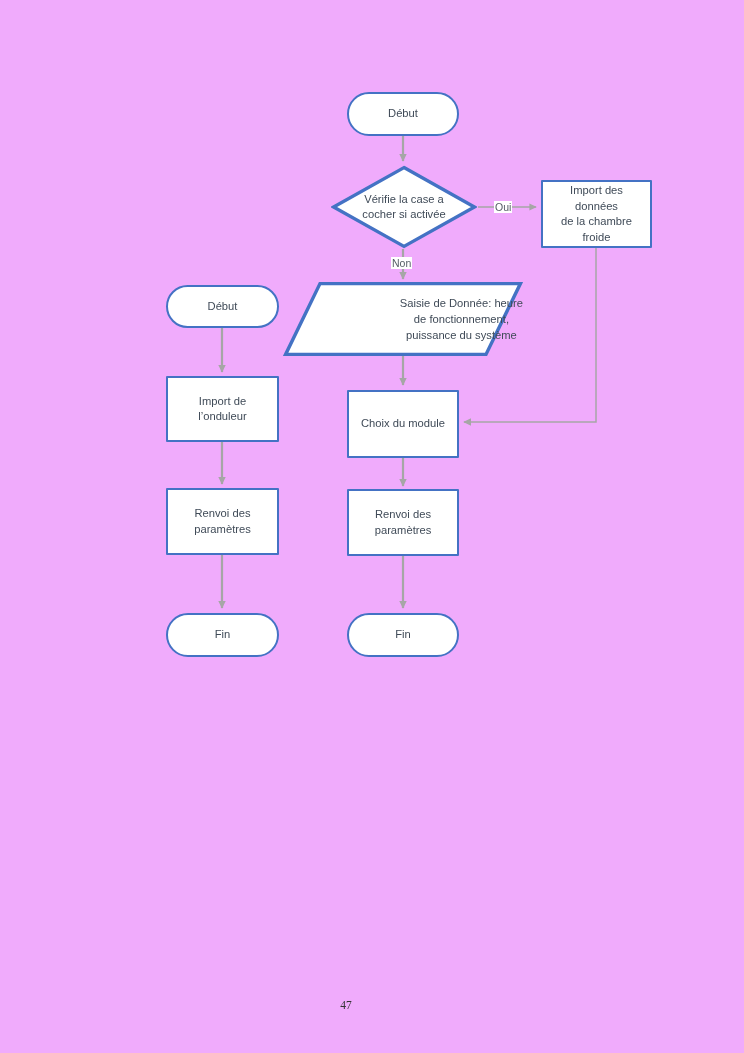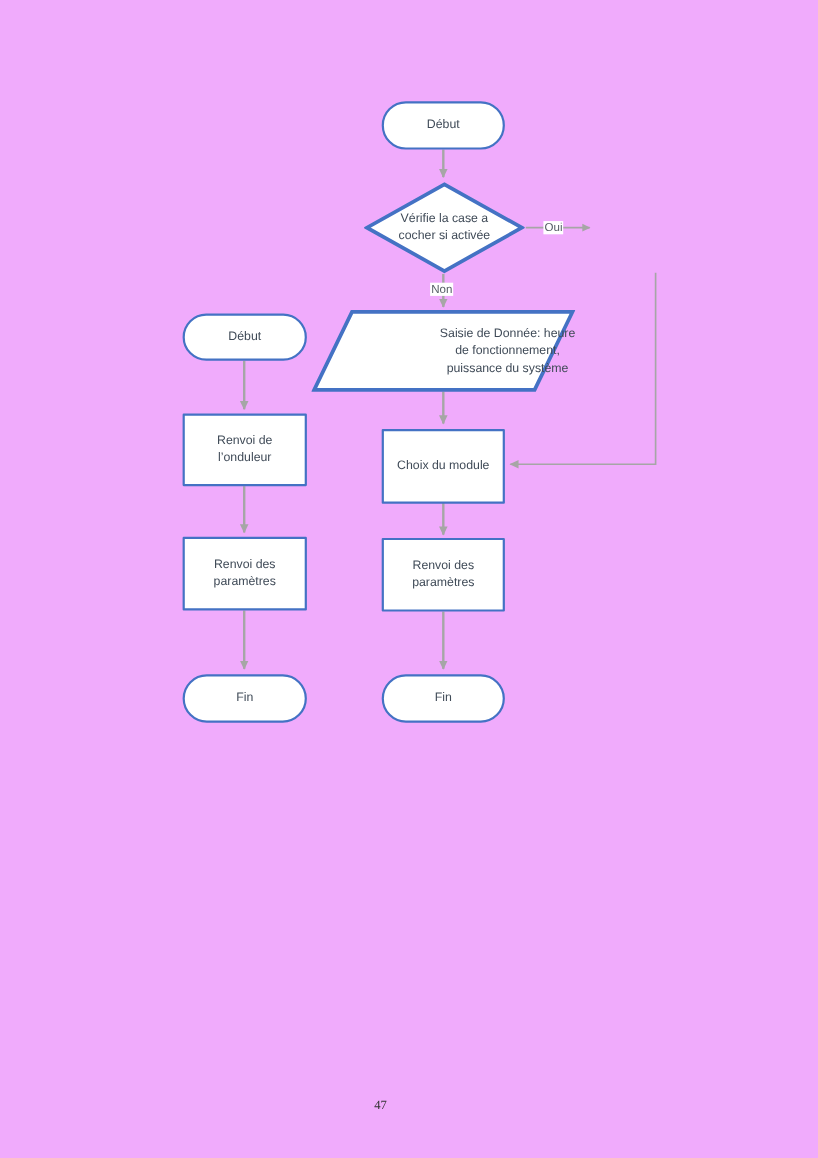--- a/index.html
+++ b/index.html
@@ -169,36 +169,41 @@
   </div>
 
   <div class="decision" style="left:331px; top:165px; width:146px; height:84px;">
     <svg class="diamond-svg" width="146" height="84" viewBox="0 0 146 84">
       <polygon points="73,2.6 143.4,42 73,81.4 2.6,42" fill="#ffffff" stroke="#4472c4" stroke-width="3.4"></polygon>
     </svg>
     <span class="lbl">Vérifie la case a
 cocher si activée</span>
   </div>
 
+  <div class="node process" style="left:541px; top:180px; width:111px; height:68px;">
+    <span class="lbl">Import des données
+de la chambre
+froide</span>
+  </div>
 
   <div class="node terminator" style="left:166px; top:285px; width:113px; height:43px;">
     <span class="lbl">Début</span>
   </div>
 
   <div class="io" style="left:283px; top:281px; width:240px; height:76px;">
     <svg class="para-svg" width="240" height="76" viewBox="0 0 240 76">
       <polygon points="37,2.6 237.4,2.6 203,73.4 2.6,73.4" fill="#ffffff" stroke="#4472c4" stroke-width="3.4" stroke-linejoin="miter"></polygon>
     </svg>
     <span class="lbl">Saisie de Donnée: heure
 de fonctionnement,
 puissance du système</span>
   </div>
 
   <div class="node process" style="left:166px; top:376px; width:113px; height:66px;">
-    <span class="lbl">Renvoi de l’onduleur</span>
+    <span class="lbl">Import de l’onduleur</span>
   </div>
 
   <div class="node process" style="left:347px; top:390px; width:112px; height:68px;">
     <span class="lbl">Choix du module</span>
   </div>
 
   <div class="node process" style="left:166px; top:488px; width:113px; height:67px;">
     <span class="lbl">Renvoi des
 paramètres</span>
   </div>

